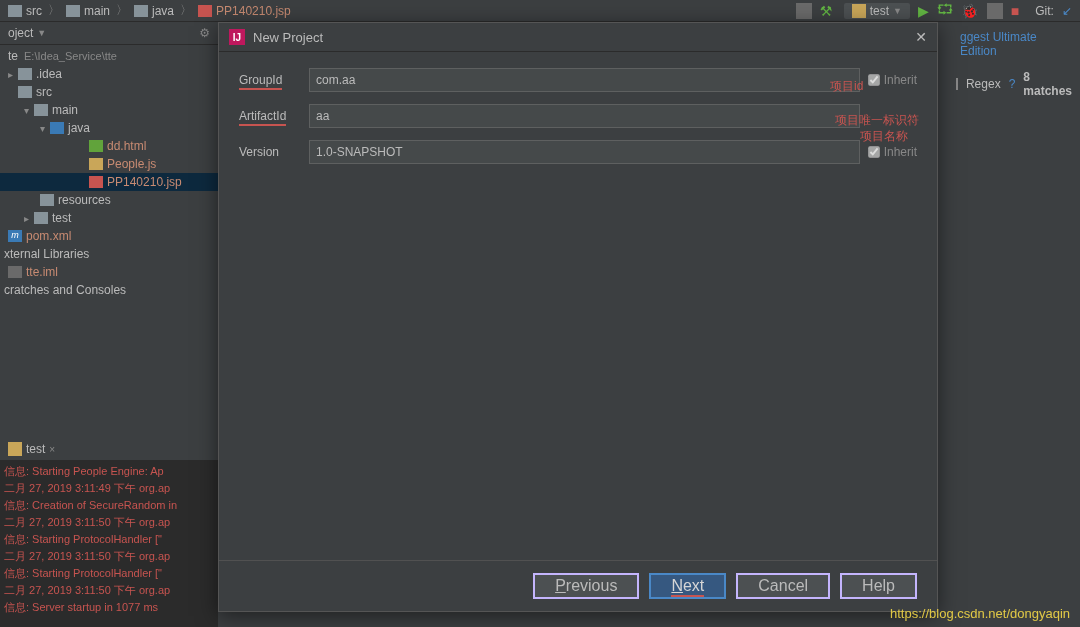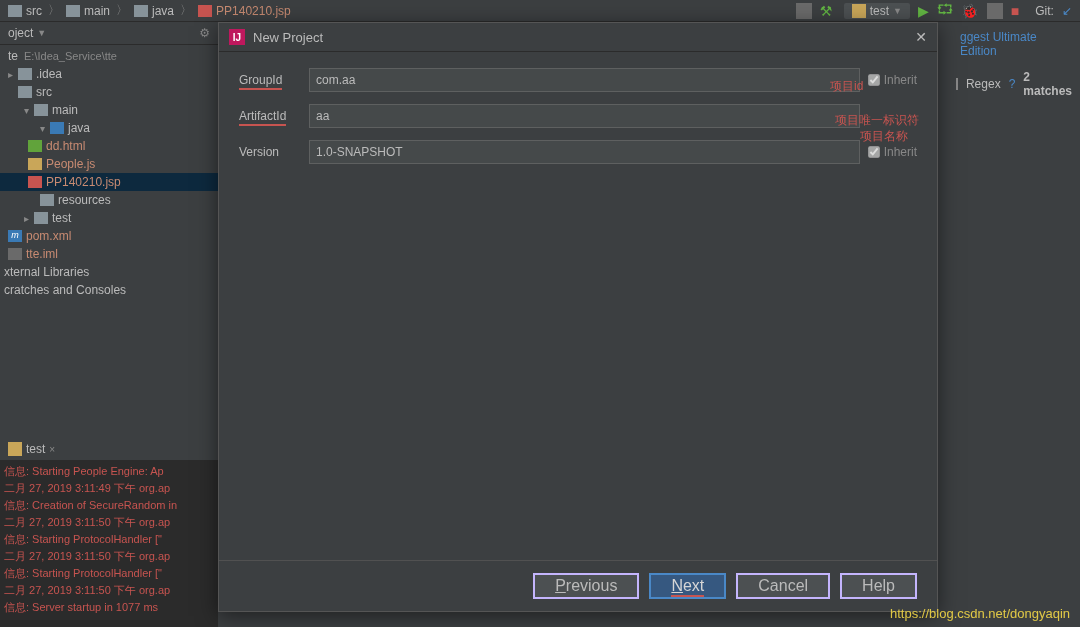--- a/index.html
+++ b/index.html
@@ -28,21 +28,21 @@
     .project-header { display: flex; align-items: center; padding: 4px 8px; border-bottom: 1px solid #2b2b2b; }
     .project-header-title { color: #bbbbbb; }
     .project-header-icons { margin-left: auto; display: flex; gap: 4px; }
     
     .tree { padding: 2px 0; }
     .tree-item { display: flex; align-items: center; padding: 2px 4px; cursor: pointer; white-space: nowrap; }
     .tree-item.selected { background: #0d293e; }
     .tree-indent-1 { padding-left: 8px; }
     .tree-indent-2 { padding-left: 24px; }
     .tree-indent-3 { padding-left: 40px; }
-    .tree-indent-4 { padding-left: 28px; }
+    .tree-indent-4 { padding-left: 89px; }
     .tree-arrow { width: 10px; display: inline-block; color: #888; font-size: 10px; }
     .tree-icon { width: 14px; height: 12px; margin-right: 4px; display: inline-block; }
     .tree-label { color: #bbbbbb; }
     .tree-label.orange { color: #c88b72; }
     .tree-path { color: #888; margin-left: 6px; font-size: 11px; }
     
     
     .right-area { position: absolute; right: 0; top: 22px; width: 128px; padding: 8px; }
     .edition-text { color: #4a88c7; font-size: 12px; }
     .right-row { display: flex; align-items: center; gap: 8px; margin-top: 12px; justify-content: flex-end; }
@@ -179,40 +179,40 @@
     </div>
     <div class="tree-item tree-indent-2">
       <span class="tree-arrow">▸</span>
       <span class="tree-icon folder-icon"></span>
       <span class="tree-label">test</span>
     </div>
     <div class="tree-item tree-indent-1">
       <span class="tree-icon" style="background:#3a7ab5;color:#fff;font-style:italic;font-size:9px;text-align:center">m</span>
       <span class="tree-label orange">pom.xml</span>
     </div>
+    <div class="tree-item">
+      <span class="tree-label">xternal Libraries</span>
+    </div>
     <div class="tree-item tree-indent-1">
       <span class="tree-icon" style="background:#6a6a6a"></span>
       <span class="tree-label orange">tte.iml</span>
-    </div>
-    <div class="tree-item">
-      <span class="tree-label">xternal Libraries</span>
     </div>
     <div class="tree-item">
       <span class="tree-label">cratches and Consoles</span>
     </div>
   </div>
 </div>
 
 <div class="right-area">
   <div class="edition-text">ggest Ultimate Edition</div>
   <div class="right-row">
     <span class="checkbox-mock"></span>
     <span class="regex-label">Regex</span>
     <span class="help-q">?</span>
-    <span class="matches-label">2 matches</span>
+    <span class="matches-label">8 matches</span>
   </div>
 </div>
 
 <div class="console-area">
   <div class="console-tab">
     <span class="console-tab-icon"></span>
     <span class="console-tab-label">test</span>
     <span class="console-tab-close">×</span>
   </div>
   <div class="console-content">

